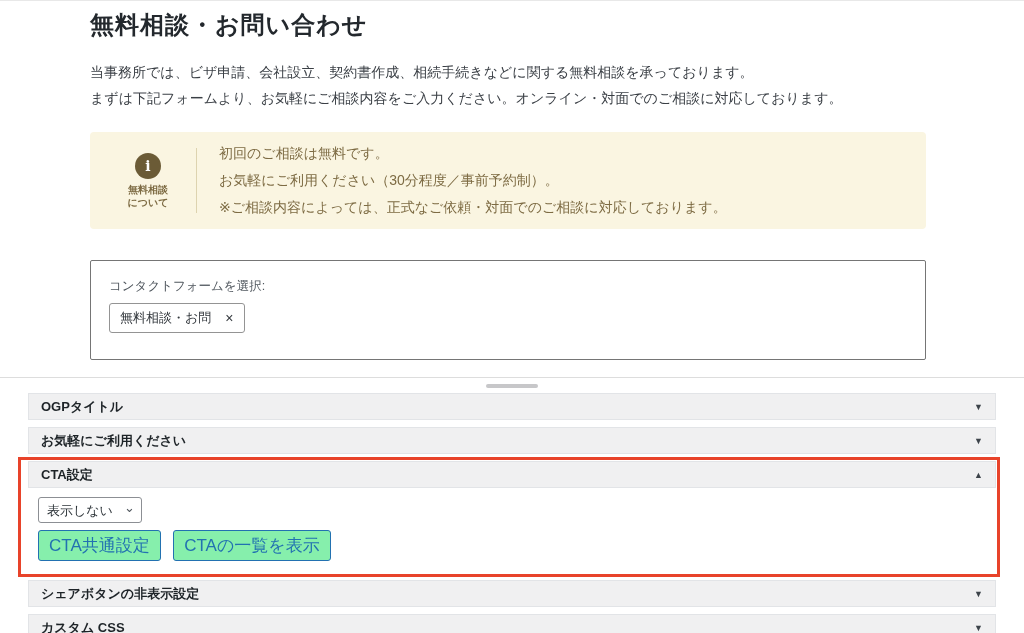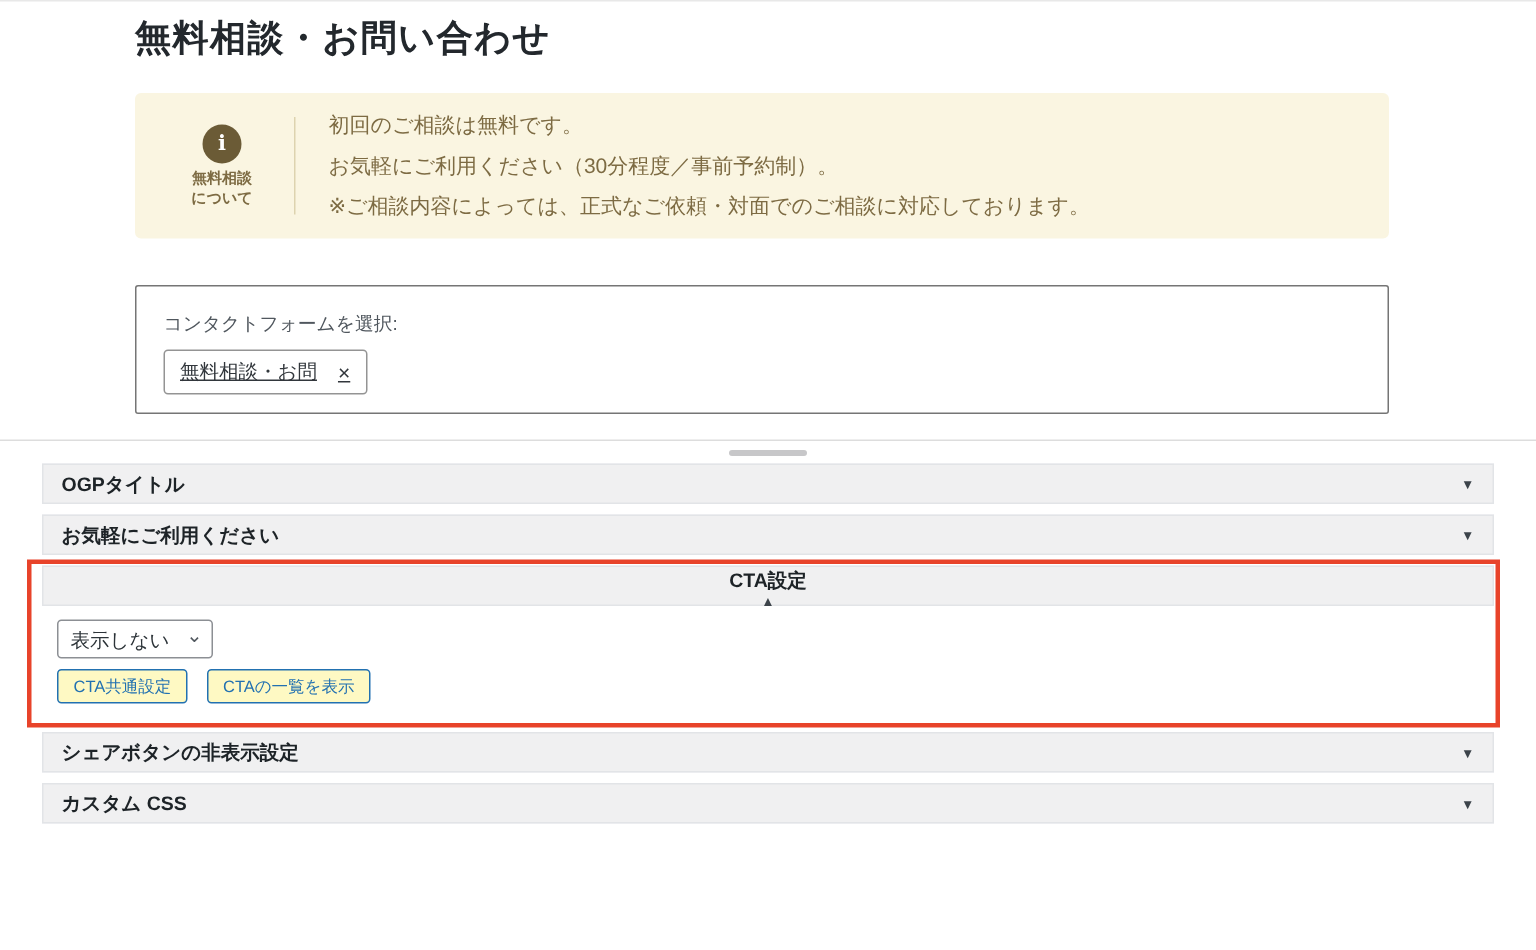--- a/index.html
+++ b/index.html
@@ -23,77 +23,81 @@
     width:26px; height:26px; border-radius:50%; background:#6b5b36; color:#fff;
     font-family:"DejaVu Serif",serif; font-weight:bold; font-size:14px;
     display:inline-flex; align-items:center; justify-content:center;
   }
   .info-label { font-size:10px; line-height:13px; margin-top:4px; font-weight:bold; }
   .info-divider { width:1px; align-self:stretch; background:#ddd3af; margin:0 22px 0 12px; }
   .info-text { font-size:14px; line-height:27px; color:#7d6b43; }
 
   .form-box {
     margin-top:31px; border:1px solid #757575; border-radius:2px;
-    padding:17px 18px; height:86px; background:#fff;
+    padding:17px 18px; height:100px; background:#fff;
   }
   .form-box .selector-label { font-size:12.5px; color:#50575e; }
   .chip {
     margin-top:8px; display:inline-flex; align-items:center;
     border:1px solid #949494; border-radius:3px; background:#fff;
-    padding:5px 10px; font-size:13px; color:#32373c;text-decoration:underline;
+    padding:5px 10px; font-size:13px; color:#32373c;
   }
   .chip .close { margin-left:14px; font-size:14px; color:#32373c; cursor:pointer; line-height:1; }
 
   
   .editor-split { margin-top:17px; border-top:1px solid #ddd; padding:6px 0 5px; }
   .drag-handle { width:52px; height:4px; border-radius:2px; background:#c7c7c9; margin:0 auto; }
 
   
   .panels { padding:0 28px; }
   .panel-header {
     height:27px; background:#f0f0f1; border:1px solid #e2e4e7;
     display:flex; align-items:center; justify-content:space-between;
     padding:0 12px; margin-bottom:7px; cursor:pointer;
   }
   .panel-header .ptitle { font-size:13px; font-weight:bold; color:#1d2327; }
   .panel-header .arrow { font-size:9px; color:#3c434a; }
 
   .cta-group { position:relative; margin-bottom:7px; }
-  .cta-group .panel-header { margin-bottom:0;flex-direction:column; }
+  .cta-group .panel-header { margin-bottom:0; }
   .cta-body { background:#fff; padding:9px 10px 12px 10px; }
   .select-wrap { position:relative; display:inline-block; }
   .cta-select {
     -webkit-appearance:none; appearance:none;
     width:104px; height:26px; font-size:13px; color:#2c3338;
     border:1px solid #8c8f94; border-radius:3px; background:#fff;
     padding:0 24px 0 8px; font-family:Liberation Serif, serif;
   }
   .select-wrap .chev {
     position:absolute; right:7px; top:3px; font-size:13px; color:#50575e; pointer-events:none;
   }
   .cta-buttons { margin-top:7px; }
   .btn-secondary {
-    display:inline-block; background:#fef9c3; color:#2271b1;
-    border:1px solid #2271b1; border-radius:3px; font-size:11px;
+    display:inline-block; background:#86efac; color:#2271b1;
+    border:1px solid #2271b1; border-radius:3px; font-size:17px;
     padding:3px 10px; margin-right:8px; cursor:pointer; font-family:inherit;
   }
   .cta-highlight {
     position:absolute; top:-4px; right:-4px; bottom:-4px; left:-10px;
     border:3px solid #e8432a; pointer-events:none;
   }
 
   
   .footer { display:flex; justify-content:flex-end; padding:9px 16px 0 0; }
 </style>
 </head>
 <body>
 
 <div class="content-col">
   <h1 class="page-title">無料相談・お問い合わせ</h1>
 
+  <div class="intro">
+    <div>当事務所では、ビザ申請、会社設立、契約書作成、相続手続きなどに関する無料相談を承っております。</div>
+    <div>まずは下記フォームより、お気軽にご相談内容をご入力ください。オンライン・対面でのご相談に対応しております。</div>
+  </div>
 
   <div class="info-box">
     <div class="icon-col">
       <span class="info-circle">i</span>
       <div class="info-label">
         <div>無料相談</div>
         <div>について</div>
       </div>
     </div>
     <div class="info-divider"></div>

